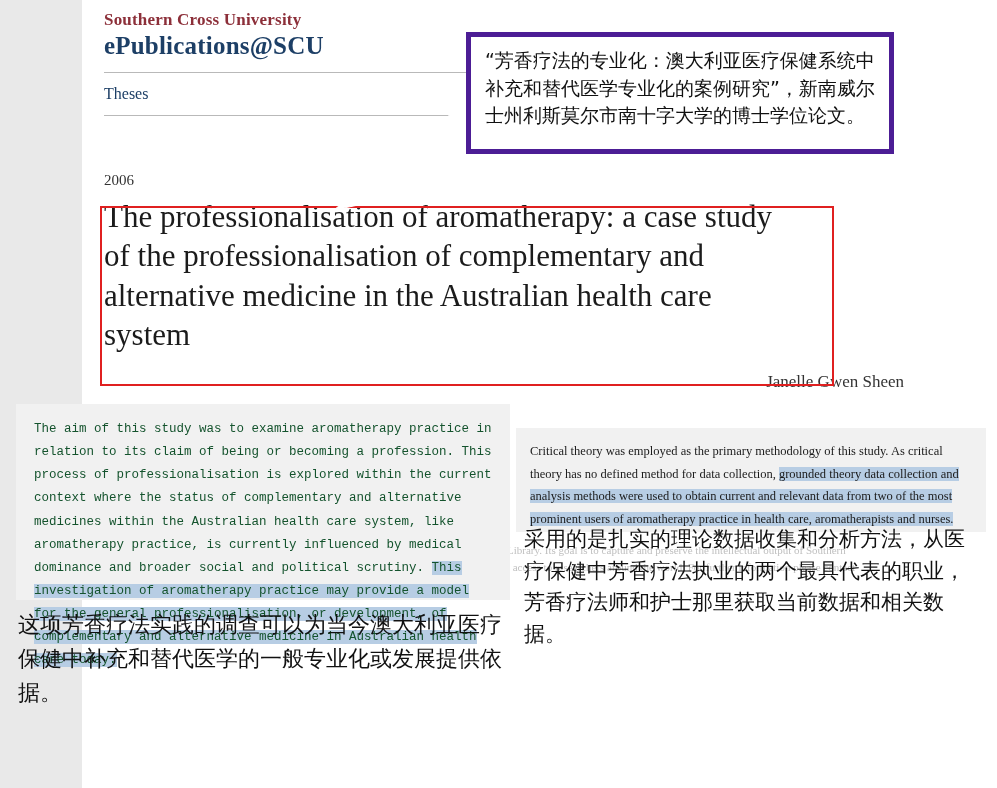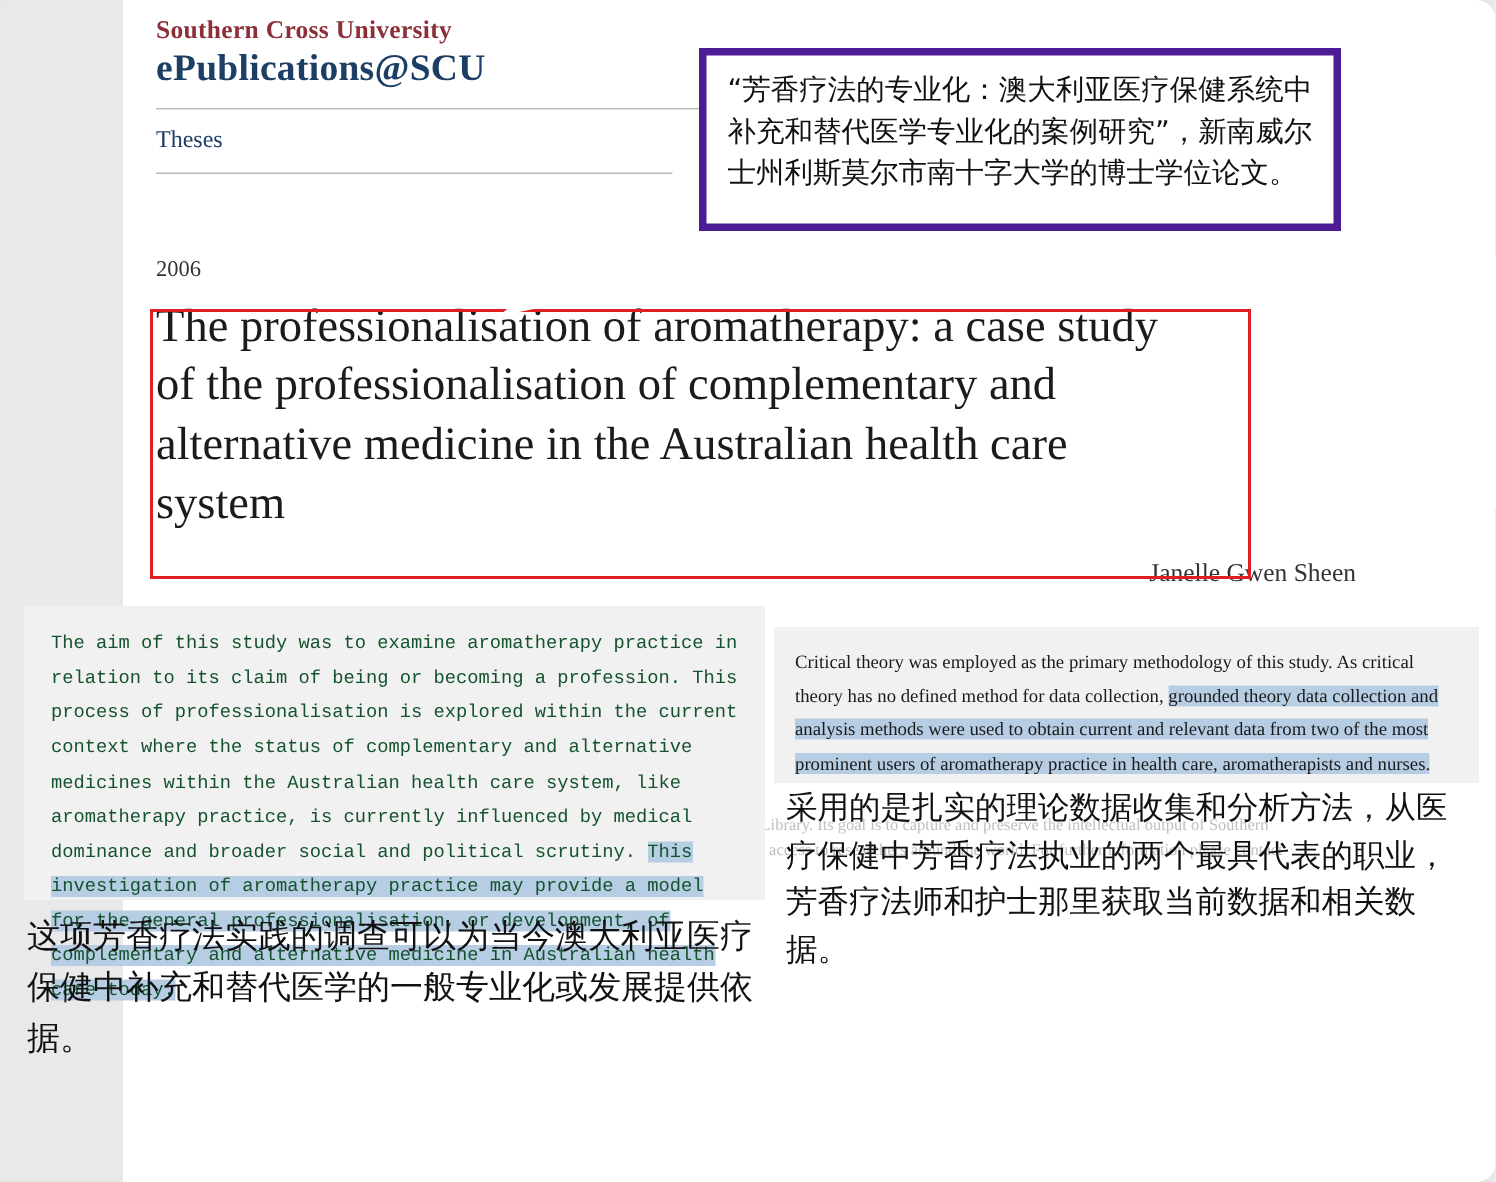--- a/index.html
+++ b/index.html
@@ -7,21 +7,20 @@
     padding: 0;
     background: #e8e8e8;
   }
   #page {
     position: relative;
     width: 997px;
     height: 788px;
     background: #e9e9e9;
     overflow: hidden;
     font-family: "Liberation Sans", sans-serif;
-    border-radius: 13px;
   }
   
   .doc-page {
     position: absolute;
     left: 82px;
     top: 0px;
     width: 915px;
     height: 788px;
     background: #ffffff;
   }
@@ -157,21 +156,21 @@
     font-family: "DejaVu Sans", sans-serif;
     font-size: 22px;
     line-height: 1.55;
     color: #111;
   }
 
   
   .panel-right {
     position: absolute;
     left: 516px;
-    top: 418px;
+    top: 428px;
     width: 470px;
     height: 104px;
     background: #f1f1f1;
   }
   .panel-right .en {
     font-family: "Liberation Serif", serif;
     font-size: 12.5px;
     line-height: 1.8;
     color: #1a1a1a;
     padding: 12px 10px 0 14px;

